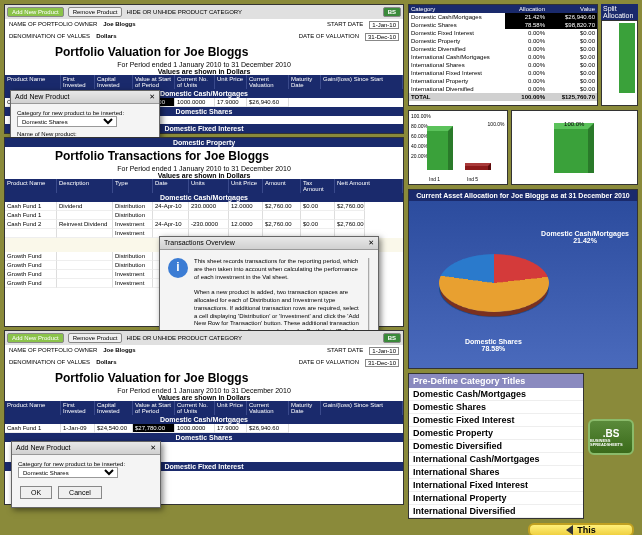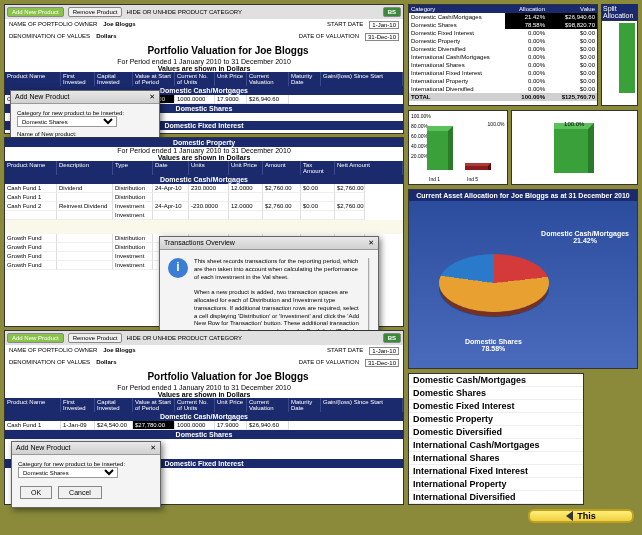--- a/index.html
+++ b/index.html
@@ -6,21 +6,21 @@
   body{background:#8a8a3a;width:642px;height:535px;overflow:hidden;font-size:7px;}
   .screen{display:flex;gap:4px;padding:4px;}
   .left-col{width:400px;display:flex;flex-direction:column;gap:3px;}
   .right-col{width:230px;display:flex;flex-direction:column;gap:4px;}
   .panel{background:#fff;border:1px solid #333;display:flex;flex-direction:column;font-size:6px;}
   .toolbar{background:#e0e0e0;padding:2px;display:flex;gap:4px;align-items:center;font-size:6px;}
   .tbtn{background:#f0f0f0;border:1px solid #888;padding:1px 4px;border-radius:2px;font-size:6px;cursor:pointer;}
   .tbtn.green{background:#8bc34a;color:#fff;}
   .panel-meta{background:#fff;padding:2px 4px;display:flex;justify-content:space-between;font-size:6px;}
   .metrow{display:flex;gap:6px;}
-  .panel-title{background:#fff;text-align:center;font-weight:bold;font-size:10px;padding:2px;margin-left:48px;}
+  .panel-title{background:#fff;text-align:left;font-weight:bold;font-size:12px;padding:2px;margin-left:48px;}
   .panel-sub{text-align:center;font-size:7px;}
   .blue-head{background:#1a2a6c;color:#fff;font-size:6px;display:flex;}
   .blue-head span{padding:1px 2px;border-right:1px solid #3a4a8c;}
   .section-bar{background:#1a2a6c;color:#fff;text-align:center;font-size:7px;font-weight:bold;padding:1px;}
   .row{display:flex;font-size:6px;}
   .row span{padding:1px 2px;border-right:1px solid #ddd;border-bottom:1px solid #eee;}
   .row .edit{background:#000;color:#fff;}
   .dialog{position:absolute;background:#f4f4f4;border:1px solid #666;box-shadow:2px 2px 6px rgba(0,0,0,0.5);}
   .dialog-head{background:linear-gradient(#e8e8e8,#d0d0d0);font-size:7px;padding:2px 4px;border-bottom:1px solid #999;display:flex;justify-content:space-between;}
   .dialog-body{padding:6px;font-size:7px;}
@@ -133,20 +133,21 @@
         <input class="dinput" value="Growth Fund" style="">
         <div style="margin-top:6px;">
           <button class="dbtn">OK</button>
           <button class="dbtn">Cancel</button>
         </div>
       </div>
     </div>
 
     <div class="panel" style="height:190px;position:relative;">
       <div class="section-bar">Domestic Property</div>
+      <div class="panel-title">Portfolio Transactions for Joe Bloggs</div>
       <div class="panel-sub">For Period ended 1 January 2010 to 31 December 2010</div>
       <div class="panel-sub" style="font-weight:bold;">Values are shown in Dollars</div>
       <div class="blue-head">
         <span style="width:52px">Product Name</span>
           <span style="width:56px">Description</span>
           <span style="width:40px">Type</span>
           <span style="width:36px">Date</span>
           <span style="width:40px">Units</span>
           <span style="width:34px">Unit Price</span>
           <span style="width:38px">Amount</span>
@@ -437,34 +438,39 @@
 
     <div class="pie-panel">
       <div class="pie-title">Current Asset Allocation for Joe Bloggs as at 31 December 2010</div>
       <div class="pie"></div>
       <div class="pie-lbl" style="right:8px;top:40px;"><span>Domestic Cash/Mortgages</span><br><span>21.42%</span></div>
       <div class="pie-lbl" style="left:56px;bottom:16px;"><span>Domestic Shares</span><br><span>78.58%</span></div>
     </div>
 
     <div style="display:flex;gap:4px;">
       <div class="cat-list" style="flex:1;">
+        <div class="cat-head">Pre-Define Category Titles</div>
         <div id="cat-items">
             <div class="cat-item">Domestic Cash/Mortgages</div>
             <div class="cat-item">Domestic Shares</div>
             <div class="cat-item">Domestic Fixed Interest</div>
             <div class="cat-item">Domestic Property</div>
             <div class="cat-item">Domestic Diversified</div>
             <div class="cat-item">International Cash/Mortgages</div>
             <div class="cat-item">International Shares</div>
             <div class="cat-item">International Fixed Interest</div>
             <div class="cat-item">International Property</div>
             <div class="cat-item">International Diversified</div>
           </div>
       </div>
       <div style="width:50px;display:flex;flex-direction:column;gap:4px;justify-content:flex-end;">
+        <div class="bsbtn">
+            <span style="font-size:10px;">.BS</span>
+            <span style="font-size:4px;line-height:1;">BUSINESS SPREADSHEETS</span>
+          </div>
         <div style="height:60px;"></div>
       </div>
     </div>
     <div class="menubtn" style="margin-left:120px;width:106px;">
       <div class="arrow-left"></div>
       <span>This</span>
     </div>
 
   </div>
 </div>

